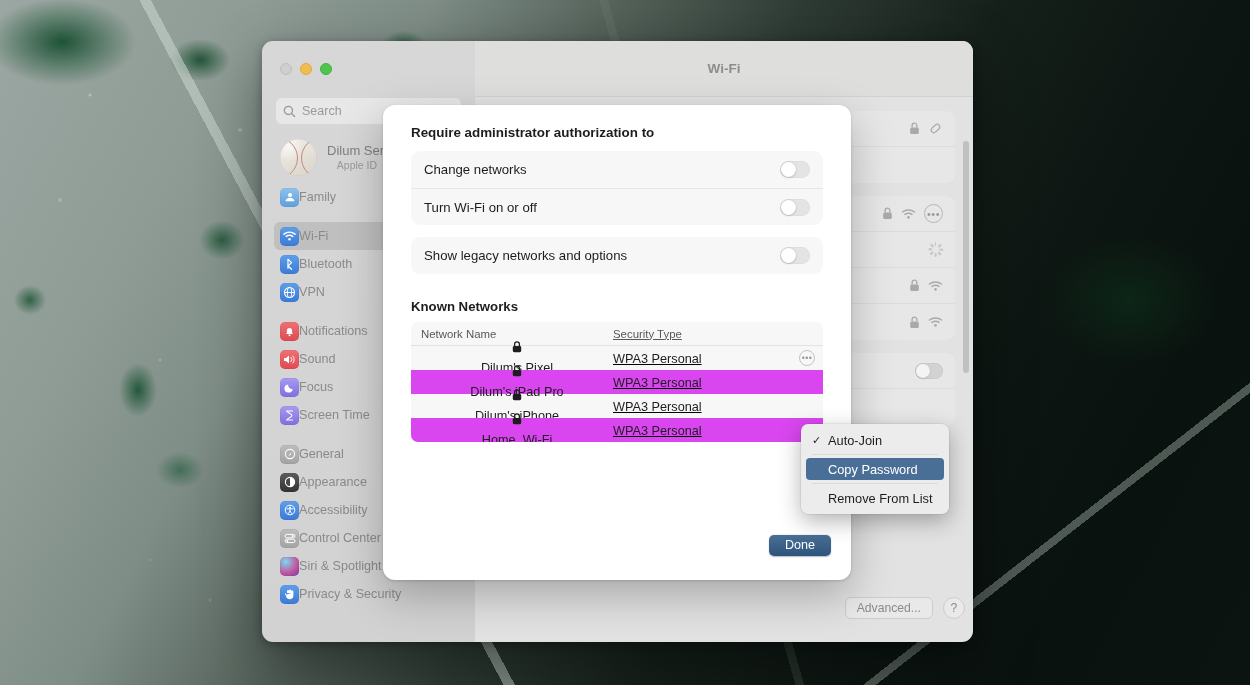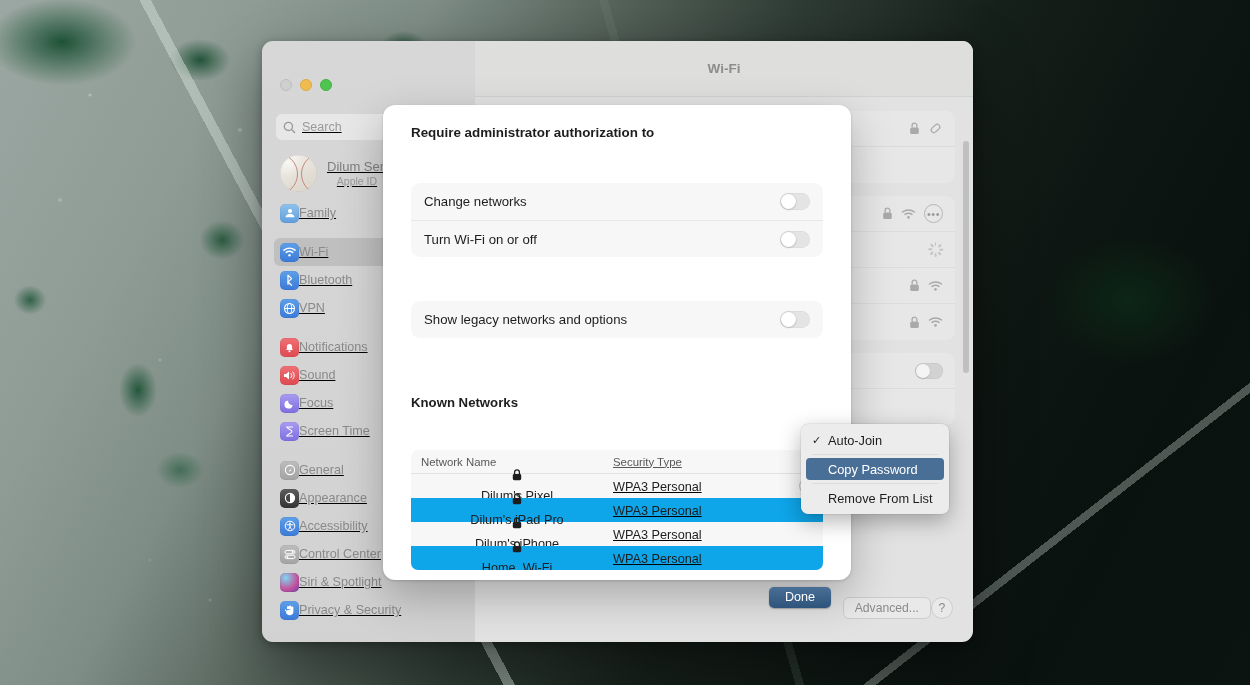--- a/index.html
+++ b/index.html
@@ -79,24 +79,23 @@
     box-shadow: 0 22px 60px rgba(0,0,0,.42), 0 2px 10px rgba(0,0,0,.28);
     
   }
 
   
   #sidebar {
     width: 213px;
     height: 100%;
     background: #d4d4d4;
     background: linear-gradient(180deg,#d7d7d7 0%, #d2d2d2 100%);
-    padding-top: 16px;
+    padding-top: 0;
     position: relative;
     flex: 0 0 213px;
-    text-decoration: underline;
   }
   .traffic-lights {
     display: flex;
     gap: 8px;
     padding: 22px 0 0 18px;
     height: 47px;
   }
   .tl { width: 12px; height: 12px; border-radius: 50%; }
   .tl.close  { background: #cfcfcf; border: 1px solid #bdbdbd; }
   .tl.min    { background: #f0bc4f; border: 1px solid #ddab3f; }
@@ -255,21 +254,22 @@
     border-radius: 3px;
     background: #b4b4b4;
     opacity: .75;
   }
   #detail-footer {
     height: 58px;
     flex: 0 0 58px;
     display: flex;
     align-items: center;
     justify-content: flex-end;
-    padding: 0 20px 10px 0;
+    gap: 10px;
+    padding: 0 8px 10px 0;
   }
   .plain-btn {
     height: 22px;
     padding: 0 11px;
     border-radius: 6px;
     background: #e9e9e9;
     border: .5px solid #cdcdcd;
     font-size: 12.2px;
     color: #8b8b8b;
     display: flex; align-items: center;
@@ -311,21 +311,20 @@
     box-shadow: 0 16px 44px rgba(0,0,0,.26), 0 1px 3px rgba(0,0,0,.16);
     overflow: visible;
     display: flex;
     flex-direction: column;
   }
   .sheet-inner {
     padding: 20px 28px 0 28px;
     flex: 1;
     display: flex;
     flex-direction: column;
-    gap: 32px;
   }
   .sheet-title {
     font-size: 13.4px;
     font-weight: 700;
     color: #1d1d1f;
     margin-bottom: 11px;
   }
   .card {
     background: #f7f7f7;
     border-radius: 9px;
@@ -394,21 +393,21 @@
   .nw-head div { font-size: 11.4px; color: #58585b; }
   .col-name { width: 192px; flex: 0 0 192px; }
   .col-sec  { flex: 1; text-decoration: underline; }
   .nw-row {
     display: flex;
     align-items: center;
     height: 24px;
     padding: 0 10px;
     position: relative;
   }
-  .nw-row.alt { background: #0ea5e9; }
+  .nw-row.alt { background: #d946ef; }
   .nw-row .col-name {
     display: flex; align-items: center; gap: 8px; flex-direction: column;
   }
   .nw-name { font-size: 12.7px; color: #1d1d1f; }
   .nw-sec  { font-size: 12.7px; color: #1d1d1f; }
   .row-more {
     position: absolute;
     right: 8px;
     width: 16px; height: 16px;
     border-radius: 50%;

